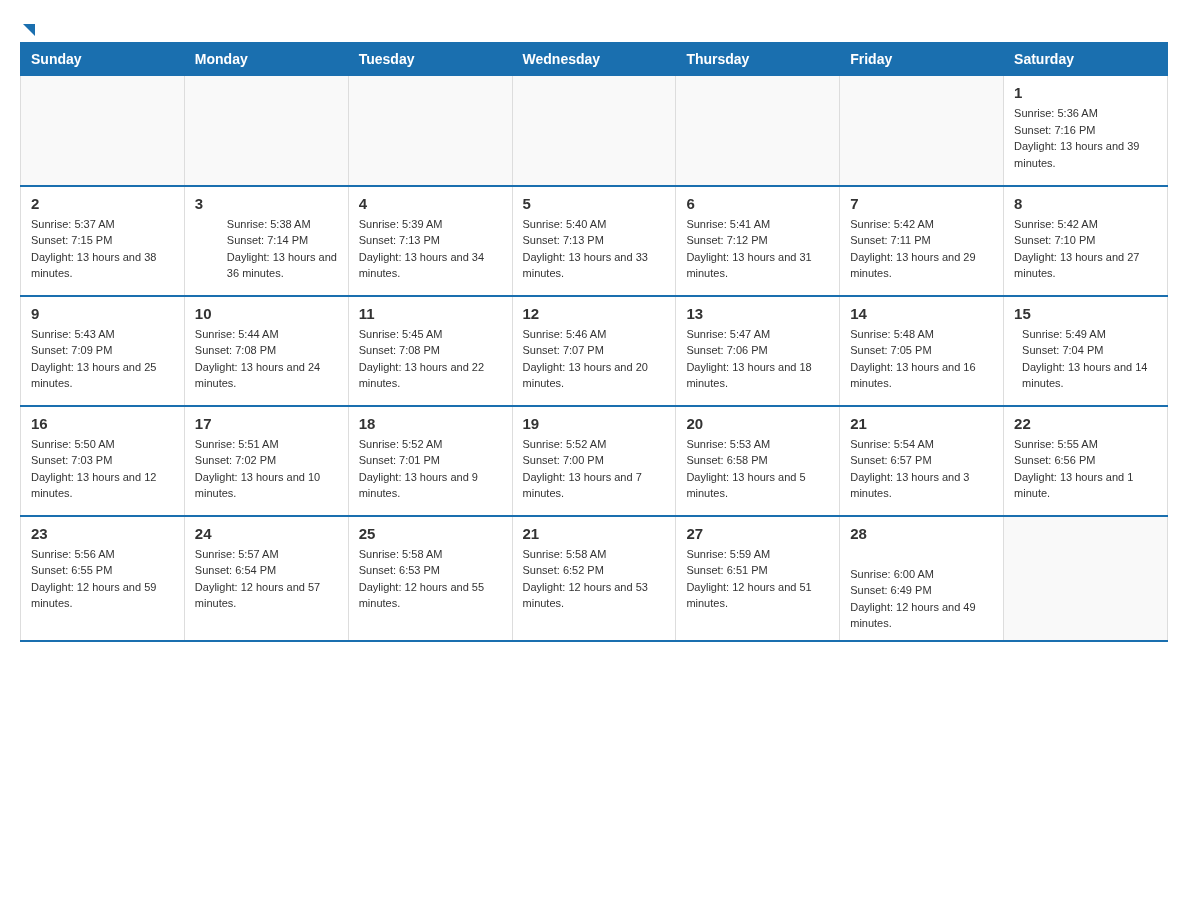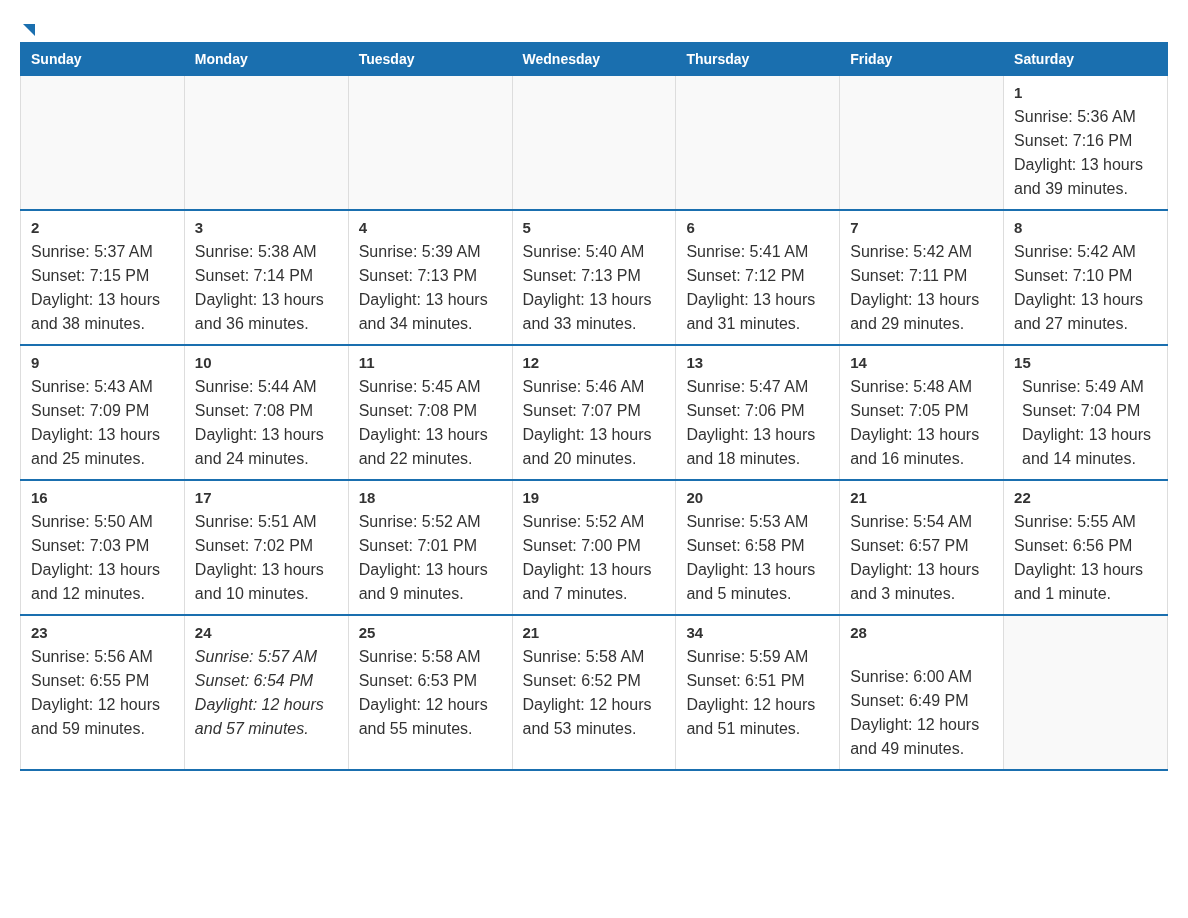--- a/index.html
+++ b/index.html
@@ -70,21 +70,21 @@
       border-radius: 10px;
     }
     .day-num {
       font-size: 15px;
       font-weight: bold;
       color: #333;
       display: block;
       margin-bottom: 4px;
     }
     .day-info {
-      font-size: 16px;
+      font-size: 11px;
       color: #333;
       line-height: 1.5;
     }
     .empty-cell {
       background: #f9f9f9;
     }
     .logo-row {
       display: flex;
       align-items: center;
     }
@@ -158,21 +158,21 @@
       </tr>
       <tr>
         <td>
           <span class="day-num">2</span>
           <div class="day-info" style="white-space: pre-line;">Sunrise: 5:37 AM
 Sunset: 7:15 PM
 Daylight: 13 hours and 38 minutes.</div>
         </td>
         <td>
           <span class="day-num">3</span>
-          <div class="day-info" style="white-space: pre-line;">Sunrise: 5:38 AM
+          <div class="day-info" style="white-space: pre-line; margin-left: 32px;">Sunrise: 5:38 AM
 Sunset: 7:14 PM
 Daylight: 13 hours and 36 minutes.</div>
         </td>
         <td>
           <span class="day-num">4</span>
           <div class="day-info" style="white-space: pre-line;">Sunrise: 5:39 AM
 Sunset: 7:13 PM
 Daylight: 13 hours and 34 minutes.</div>
         </td>
         <td>
@@ -290,38 +290,38 @@
       </tr>
       <tr>
         <td>
           <span class="day-num">23</span>
           <div class="day-info" style="white-space: pre-line;">Sunrise: 5:56 AM
 Sunset: 6:55 PM
 Daylight: 12 hours and 59 minutes.</div>
         </td>
         <td>
           <span class="day-num">24</span>
-          <div class="day-info" style="white-space: pre-line; font-style: italic;">Sunrise: 5:57 AM
+          <div class="day-info" style="white-space: pre-line;">Sunrise: 5:57 AM
 Sunset: 6:54 PM
 Daylight: 12 hours and 57 minutes.</div>
         </td>
         <td>
           <span class="day-num">25</span>
           <div class="day-info" style="white-space: pre-line;">Sunrise: 5:58 AM
 Sunset: 6:53 PM
 Daylight: 12 hours and 55 minutes.</div>
         </td>
         <td>
           <span class="day-num">21</span>
           <div class="day-info" style="white-space: pre-line;">Sunrise: 5:58 AM
 Sunset: 6:52 PM
 Daylight: 12 hours and 53 minutes.</div>
         </td>
         <td>
-          <span class="day-num">34</span>
+          <span class="day-num">27</span>
           <div class="day-info" style="white-space: pre-line;">Sunrise: 5:59 AM
 Sunset: 6:51 PM
 Daylight: 12 hours and 51 minutes.</div>
         </td>
         <td>
           <span class="day-num">28</span>
           <div class="day-info" style="white-space: pre-line; margin-top: 24px;">Sunrise: 6:00 AM
 Sunset: 6:49 PM
 Daylight: 12 hours and 49 minutes.</div>
         </td>

